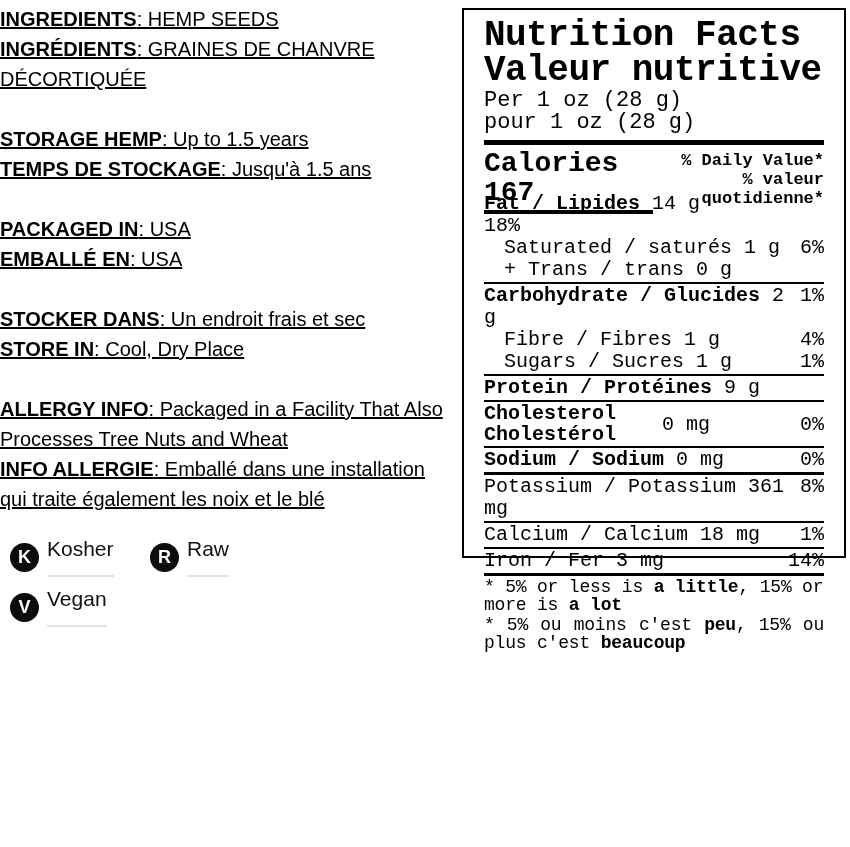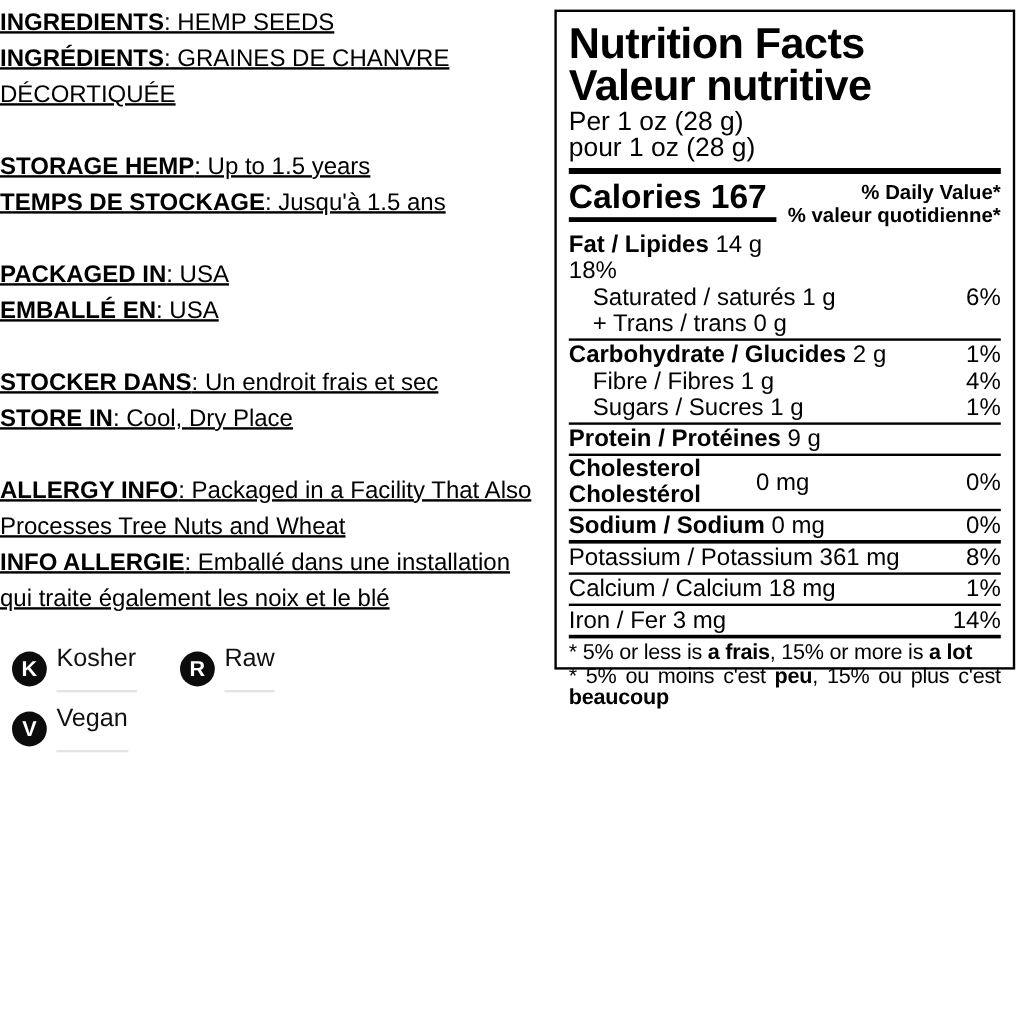--- a/index.html
+++ b/index.html
@@ -17,21 +17,21 @@
   .badge{display:flex;align-items:center;}
   .badge.first{width:140px;}
   .bcircle{width:29px;height:29px;border-radius:50%;background:#0c0c0c;color:#fff;
            display:flex;align-items:center;justify-content:center;
            font-weight:bold;font-size:18px;flex:0 0 29px;}
   .blabel{margin-left:8px;font-size:21px;line-height:21px;color:#111;
           border-bottom:2px solid #e3e3e3;padding-bottom:16px;}
 
   
   .panel{position:absolute;left:462px;top:8px;width:384px;height:550px;
-         border:2px solid #000;box-sizing:border-box;padding:4px 10px;background:#fff;}
+         border:2px solid #000;box-sizing:border-box;padding:4px 20px;background:#fff;font-family:Liberation Mono, monospace;}
   .nf-title{font-size:36px;line-height:35px;font-weight:bold;letter-spacing:-0.5px;}
   .nf-title.en{margin-top:4px;}
   .serving{font-size:22px;line-height:22px;}
   .serving.en{margin-top:2px;}
   .bar-thick{height:5px;background:#000;margin-top:6px;}
 
   .cal-row{display:flex;justify-content:space-between;margin-top:4px;height:38px;}
   .cal-label{font-size:28px;line-height:29px;font-weight:bold;
              border-bottom:4px solid #000;padding:0 8px 3px 0;align-self:flex-start;}
   .dv{text-align:right;font-size:17px;line-height:19px;font-weight:bold;padding-top:2px;}
@@ -180,17 +180,17 @@
       <span class="pct">1%</span>
     </div>
     <div class="hr2"></div>
 
     <div class="row">
       <span class="nm"><b></b><span>Iron / Fer 3 mg</span></span>
       <span class="pct">14%</span>
     </div>
     <div class="hr3"></div>
 
-    <p class="fn"><span>* 5% or less is </span><b>a frais</b><span>, 15% or more is </span><b>a lot</b></p>
+    <p class="fn"><span>* 5% or less is </span><b>a little</b><span>, 15% or more is </span><b>a lot</b></p>
     <p class="fn fr"><span>* 5% ou moins c'est </span><b>peu</b><span>, 15% ou plus c'est </span><b>beaucoup</b></p>
   </div>
 
 </div>
 
 </body></html>

